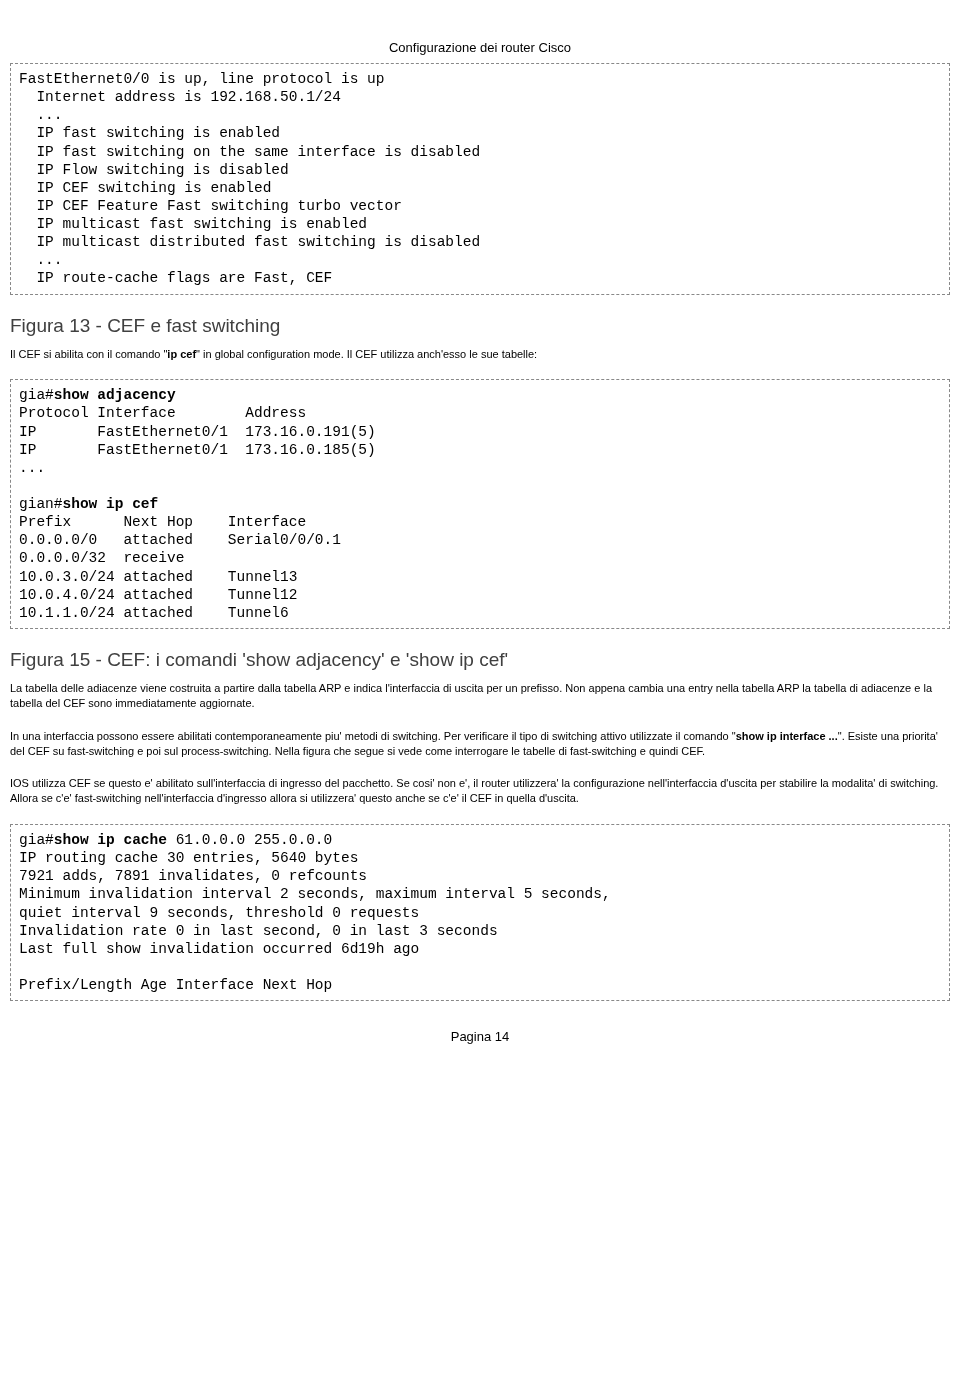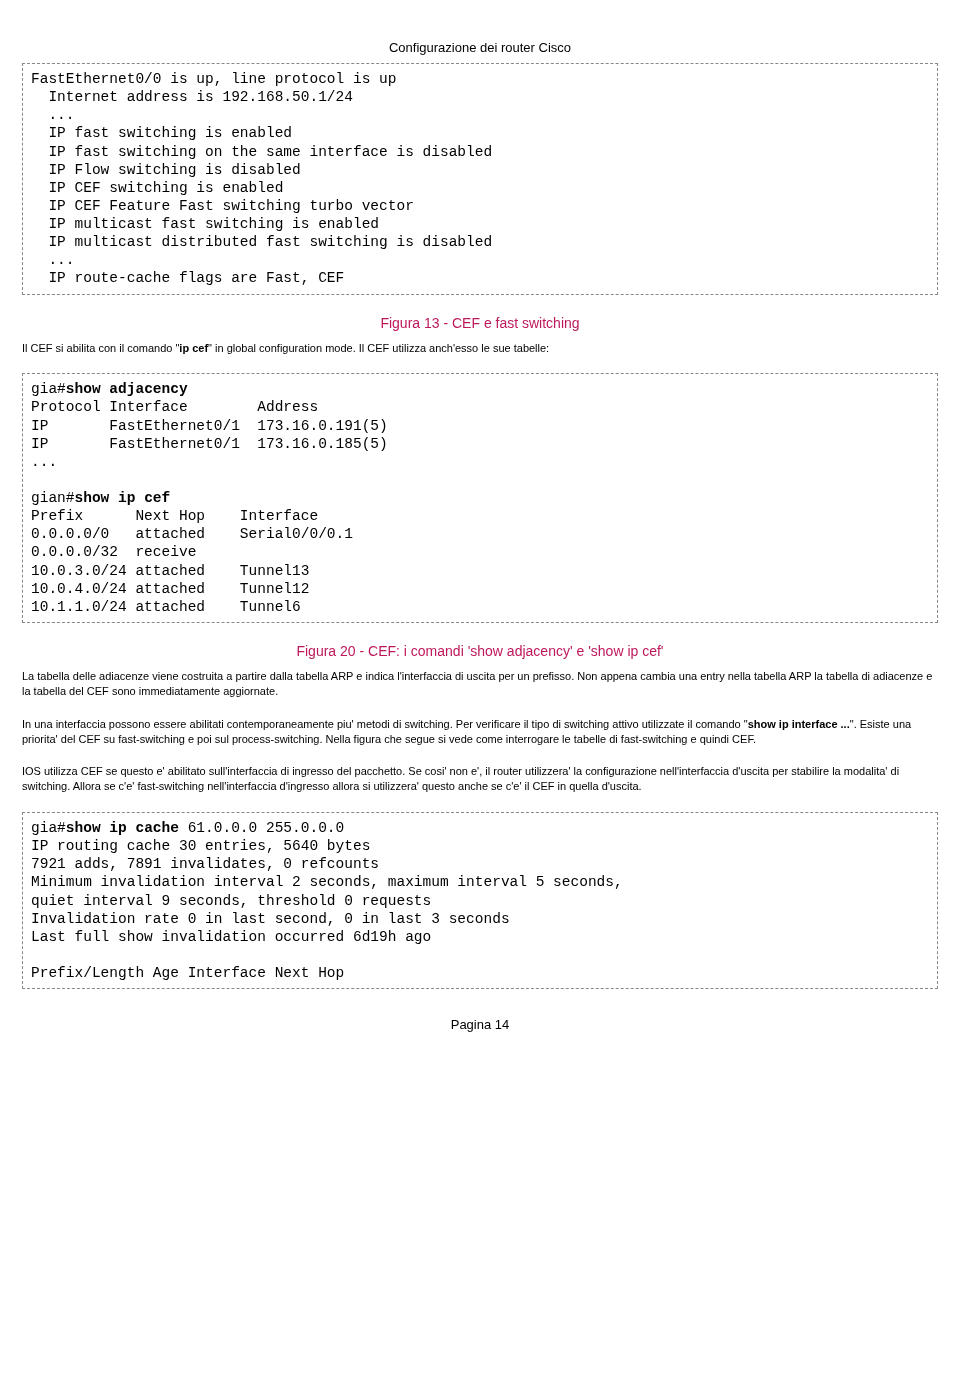--- a/index.html
+++ b/index.html
@@ -11,35 +11,34 @@
     color: #000;
     width: 960px;
   }
   .page-header {
     text-align: center;
     font-size: 13px;
     padding: 6px 0 4px 0;
     margin-top: 34px;
   }
   .content {
-    padding: 0 22px;
+    padding: 0 10px;
   }
   .code-box {
     border: 1px dashed #888;
     padding: 6px 8px;
     font-family: "Courier New", monospace;
     font-size: 14.5px;
     white-space: pre;
     line-height: 1.25;
     margin: 4px 0 10px 0;
   }
   .caption {
-    text-align: center;
-    color: #be185d;
-    font-size: 14px;
+    color: #404040;
+    font-size: 19px;
     margin: 20px 0 6px 0;
   }
   .section-title {
     text-align: left;
     font-weight: bold;
     text-decoration: underline;
     margin: 20px 0 22px 0;
     font-size: 14.5px;
   }
   .para {
@@ -90,21 +89,21 @@
 <span>...</span>
 <span></span>
 <span>gian#</span><b>show ip cef</b>
 <span>Prefix      Next Hop    Interface</span>
 <span>0.0.0.0/0   attached    Serial0/0/0.1</span>
 <span>0.0.0.0/32  receive</span>
 <span>10.0.3.0/24 attached    Tunnel13</span>
 <span>10.0.4.0/24 attached    Tunnel12</span>
 <span>10.1.1.0/24 attached    Tunnel6</span></div>
 
-  <div class="caption">Figura 20 - CEF: i comandi 'show adjacency' e 'show ip cef'</div>
+  <div class="caption">Figura 15 - CEF: i comandi 'show adjacency' e 'show ip cef'</div>
 
   <div class="para">  La tabella delle adiacenze viene costruita a partire dalla tabella ARP e indica l'interfaccia di uscita per un prefisso. Non appena cambia una entry nella tabella ARP la tabella di adiacenze e la tabella del CEF sono immediatamente aggiornate.</div>
 
   <div class="para">
     <span>    In una interfaccia possono essere abilitati contemporaneamente piu' metodi di switching. Per verificare il tipo di switching attivo utilizzate il comando "</span><b>show ip interface ...</b><span>". Esiste una priorita' del CEF su fast-switching e poi sul process-switching. Nella figura che segue si vede come interrogare le tabelle di fast-switching e quindi CEF.</span>
   </div>
 
   <div class="para">   IOS utilizza CEF se questo e' abilitato sull'interfaccia di ingresso del pacchetto. Se cosi' non e', il router utilizzera' la configurazione nell'interfaccia d'uscita per stabilire la modalita' di switching. Allora se c'e' fast-switching nell'interfaccia d'ingresso allora si utilizzera' questo anche se c'e' il CEF in quella d'uscita.</div>
 
   <div class="code-box"><span>gia#</span><b>show ip cache</b><span> 61.0.0.0 255.0.0.0</span>

